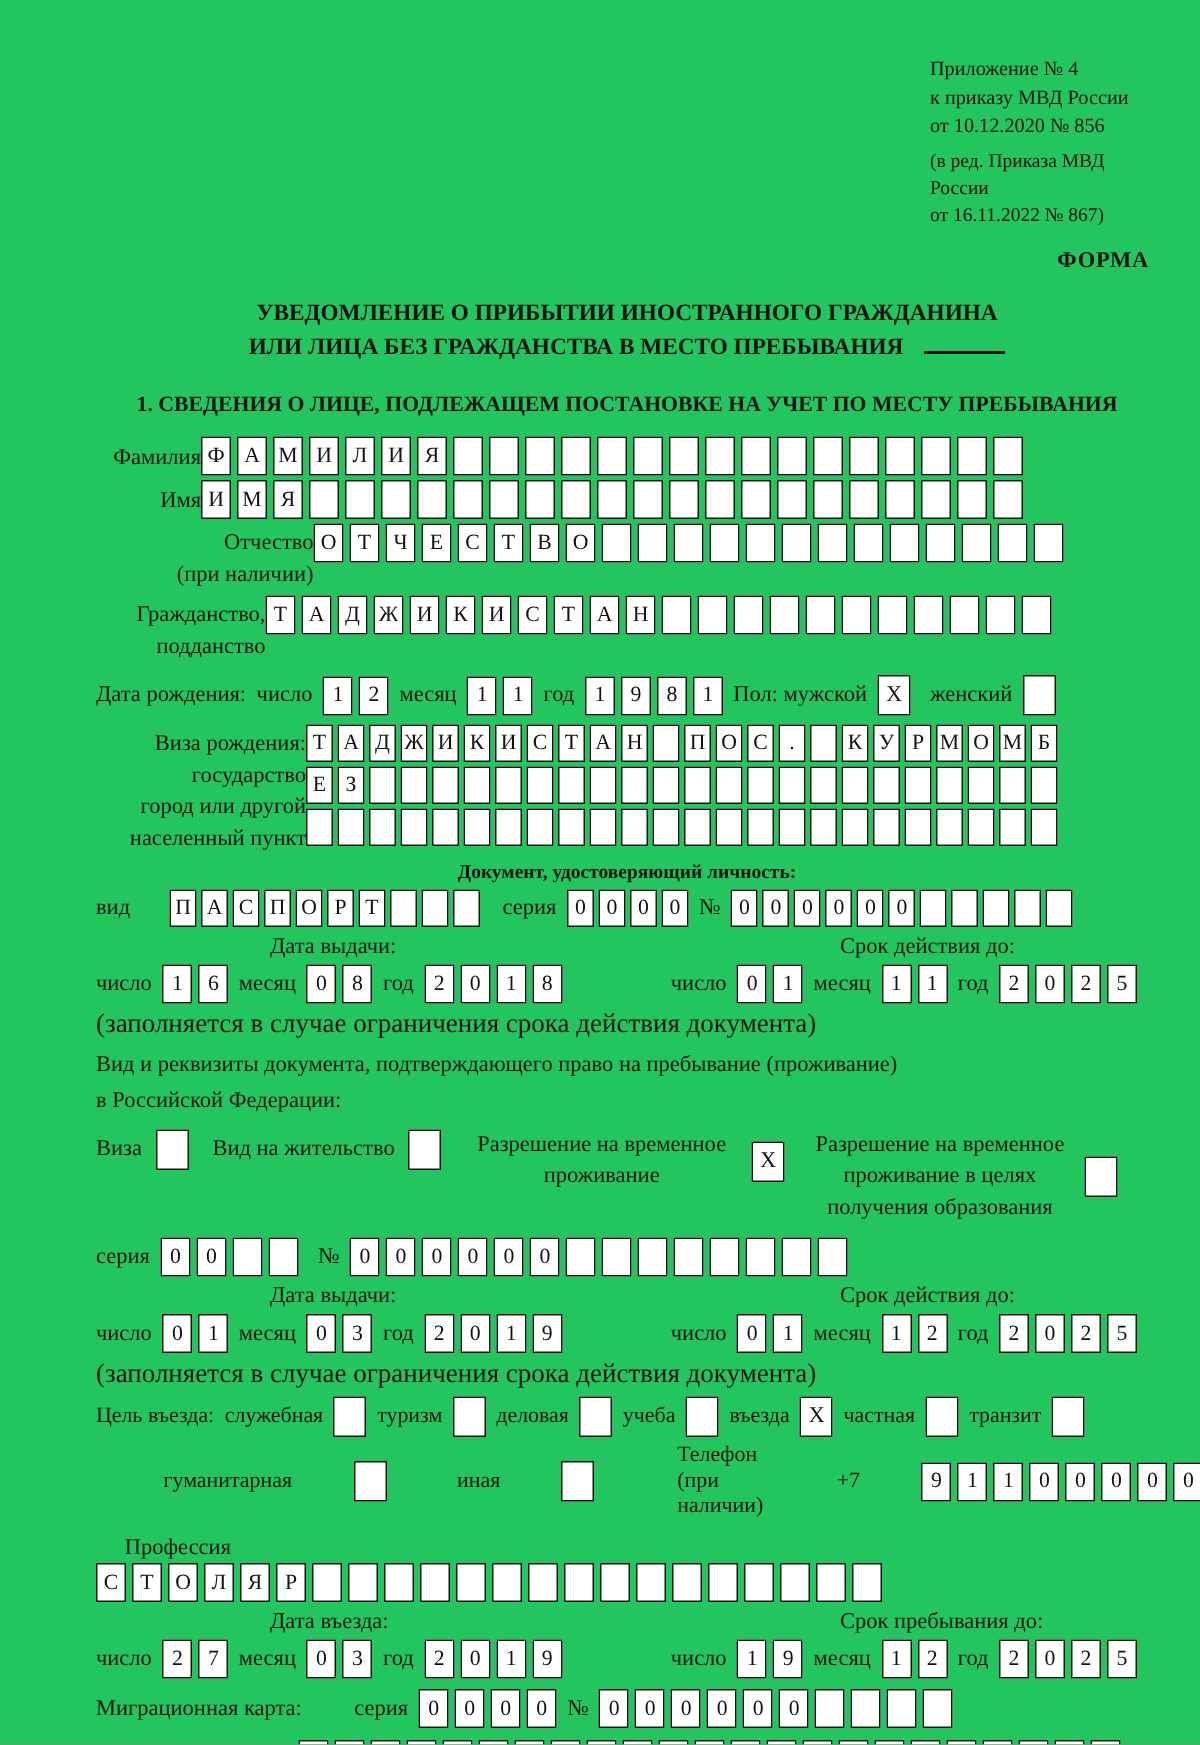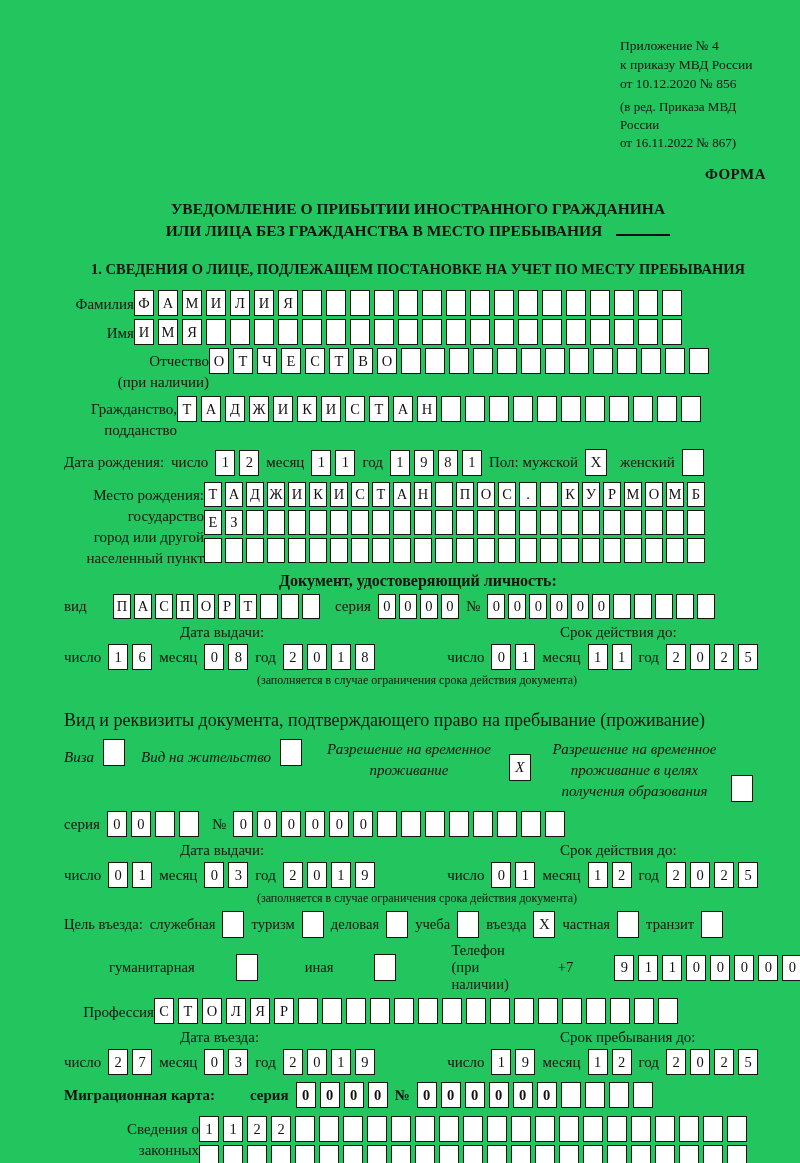--- a/index.html
+++ b/index.html
@@ -34,25 +34,25 @@
   .cb{
     box-sizing:border-box;flex:0 0 auto;width:22px;height:27px;border:1.6px solid #141414;
     display:flex;align-items:center;justify-content:center;font-size:15px;background:#fff;
   }
   
   .inline-grp{display:flex;align-items:center;gap:7px;font-size:15px;}
   .date-heads{display:flex;font-size:15px;margin-top:5px;}
   .dh-l{width:380px;padding-left:116px;box-sizing:border-box;}
   .dh-r{padding-left:116px;}
   .date-pair{display:flex;justify-content:space-between;padding-right:14px;margin-top:3px;}
-  .note-r{font-size:12px;text-align:center;padding-right:2px;margin:3px 0 5px;}
-  .doc-head{text-align:center;font-weight:bold;font-size:16px;margin:3px 0 4px;}
-  .intro{font-size:18px;line-height:24px;margin-top:20px;}
+  .note-r{font-size:18px;text-align:left;padding-right:2px;margin:3px 0 5px;}
+  .doc-head{text-align:center;font-weight:bold;font-size:13px;margin:3px 0 4px;}
+  .intro{font-size:15px;line-height:24px;margin-top:5px;}
   .opts{display:flex;align-items:flex-start;gap:16px;margin:7px 0 9px;font-size:15px;}
-  .opt{display:flex;align-items:flex-end;gap:9px;font-style:italic;}
+  .opt{display:flex;align-items:center;gap:9px;}
   .opt .ml{text-align:center;line-height:21px;}
   .w180{width:182px;} .w175{width:175px;}
   .purpose{display:flex;align-items:center;gap:7px;font-size:14.6px;margin-bottom:4px;flex-wrap:nowrap;}
   .indent45{padding-left:45px;gap:41px;}
 </style>
 </head>
 <body>
 
 <div class="page">
 
@@ -217,21 +217,21 @@
           <span class="cell">1</span>
         </span>
       <span>Пол: мужской</span>
       <span class="cb">X</span>
       <span style="margin-left:6px;">женский</span>
       <span class="cb"></span>
     </div>
 
     <div class="f-row">
       <span class="lbl-block w140">
-        <div>Место рождения:</div>
+        <div>Виза рождения:</div>
         <div>государство</div>
         <div>город или другой</div>
         <div>населенный пункт</div>
       </span>
       <span class="stack">
         <span class="cellrow tight">
             <span class="cell">Т</span>
             <span class="cell">А</span>
             <span class="cell">Д</span>
             <span class="cell">Ж</span>
@@ -389,20 +389,21 @@
             <span class="cell">0</span>
             <span class="cell">2</span>
             <span class="cell">5</span>
           </span>
       </div>
     </div>
     <div class="note-r">(заполняется в случае ограничения срока действия документа)</div>
 
     <div class="intro">
       <div>Вид и реквизиты документа, подтверждающего право на пребывание (проживание)</div>
+      <div>в Российской Федерации:</div>
     </div>
     <div class="opts">
       <div class="opt">
         <span>Виза</span>
         <span class="cb"></span>
       </div>
       <div class="opt">
         <span>Вид на жительство</span>
         <span class="cb"></span>
       </div>
@@ -517,21 +518,21 @@
           <span class="cell">1</span>
           <span class="cell">0</span>
           <span class="cell">0</span>
           <span class="cell">0</span>
           <span class="cell">0</span>
           <span class="cell">0</span>
           <span class="cell">0</span>
           <span class="cell"></span>
         </span>
     </div>
-    <div class="f-row" style="margin-top:5px;">
+    <div class="f-row" style="margin-top:5px;flex-direction:column;">
       <span class="lbl w90">Профессия</span>
       <span class="cellrow">
           <span class="cell">С</span>
           <span class="cell">Т</span>
           <span class="cell">О</span>
           <span class="cell">Л</span>
           <span class="cell">Я</span>
           <span class="cell">Р</span>
           <span class="cell"></span>
           <span class="cell"></span>
@@ -590,21 +591,21 @@
         <span>год</span>
         <span class="cellrow">
             <span class="cell">2</span>
             <span class="cell">0</span>
             <span class="cell">2</span>
             <span class="cell">5</span>
           </span>
       </div>
     </div>
 
-    <div class="inline-grp" style="margin-top:7px;font-weight:bold;">
+    <div class="inline-grp" style="margin-top:7px;">
       <span>Миграционная карта:</span>
       <span style="margin-left:28px;">серия</span>
       <span class="cellrow">
           <span class="cell">0</span>
           <span class="cell">0</span>
           <span class="cell">0</span>
           <span class="cell">0</span>
         </span>
       <span>№</span>
       <span class="cellrow">

